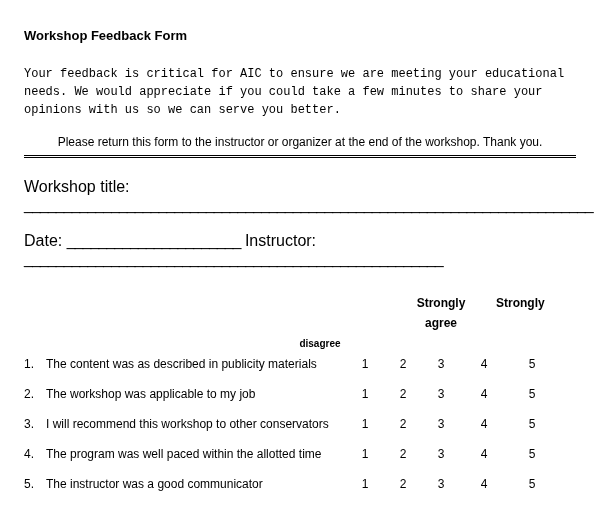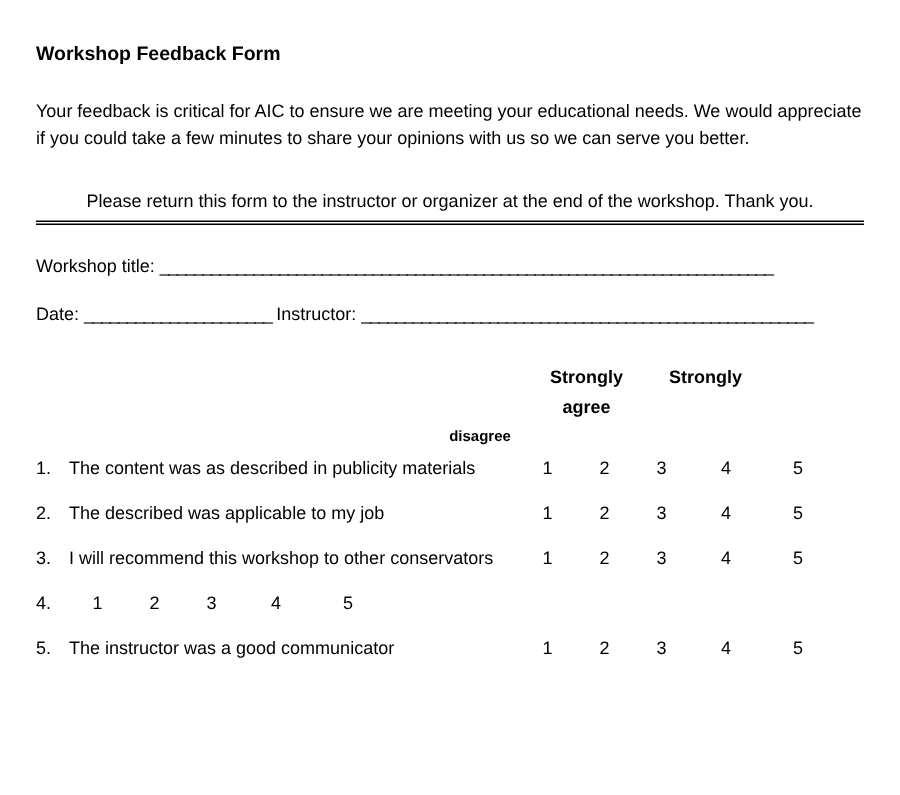--- a/index.html
+++ b/index.html
@@ -17,37 +17,38 @@
       padding: 28px 24px;
     }
     .title {
       font-weight: bold;
       font-size: 13px;
       margin-bottom: 22px;
     }
     .intro {
       font-size: 12px;
       line-height: 1.5;
-      margin-bottom: 26px;
+      margin-bottom: 16px;
+      font-family: Liberation Mono, monospace;
     }
     .return-instruction {
       text-align: center;
       font-weight: normal;
       font-size: 12px;
       padding-bottom: 6px;
     }
     .double-line {
       border-top: 1px solid #000;
       border-bottom: 1px solid #000;
       height: 3px;
       margin-bottom: 20px;
     }
     .field-row {
       margin-bottom: 18px;
-      font-size: 12px;
+      font-size: 16px;
     }
     .field-label {
       display: inline;
     }
     .field-line {
       display: inline;
       letter-spacing: -1px;
     }
     .scale-header {
       display: flex;
@@ -55,20 +56,21 @@
       margin-bottom: 6px;
     }
     .scale-header-spacer {
       flex: 1;
     }
     .scale-header-labels {
       width: 230px;
       display: flex;
       font-weight: bold;
       font-size: 12px;
+      justify-content: flex-end;
     }
     .strongly-agree {
       width: 90px;
       text-align: center;
     }
     .strongly-col {
       width: 90px;
       text-align: left;
       padding-left: 10px;
     }
@@ -163,21 +165,21 @@
       <div class="q-scale">
         <div class="scale-num">1</div>
         <div class="scale-num">2</div>
         <div class="scale-num">3</div>
         <div class="scale-num-wide">4</div>
         <div class="scale-num-wide">5</div>
       </div>
     </div>
     <div class="question-row">
       <div class="q-num">2.</div>
-      <div class="q-text">The described was applicable to my job</div>
+      <div class="q-text">The workshop was applicable to my job</div>
       <div class="q-scale">
         <div class="scale-num">1</div>
         <div class="scale-num">2</div>
         <div class="scale-num">3</div>
         <div class="scale-num-wide">4</div>
         <div class="scale-num-wide">5</div>
       </div>
     </div>
     <div class="question-row">
       <div class="q-num">3.</div>
@@ -185,20 +187,21 @@
       <div class="q-scale">
         <div class="scale-num">1</div>
         <div class="scale-num">2</div>
         <div class="scale-num">3</div>
         <div class="scale-num-wide">4</div>
         <div class="scale-num-wide">5</div>
       </div>
     </div>
     <div class="question-row">
       <div class="q-num">4.</div>
+      <div class="q-text">The program was well paced within the allotted time</div>
       <div class="q-scale">
         <div class="scale-num">1</div>
         <div class="scale-num">2</div>
         <div class="scale-num">3</div>
         <div class="scale-num-wide">4</div>
         <div class="scale-num-wide">5</div>
       </div>
     </div>
     <div class="question-row">
       <div class="q-num">5.</div>

